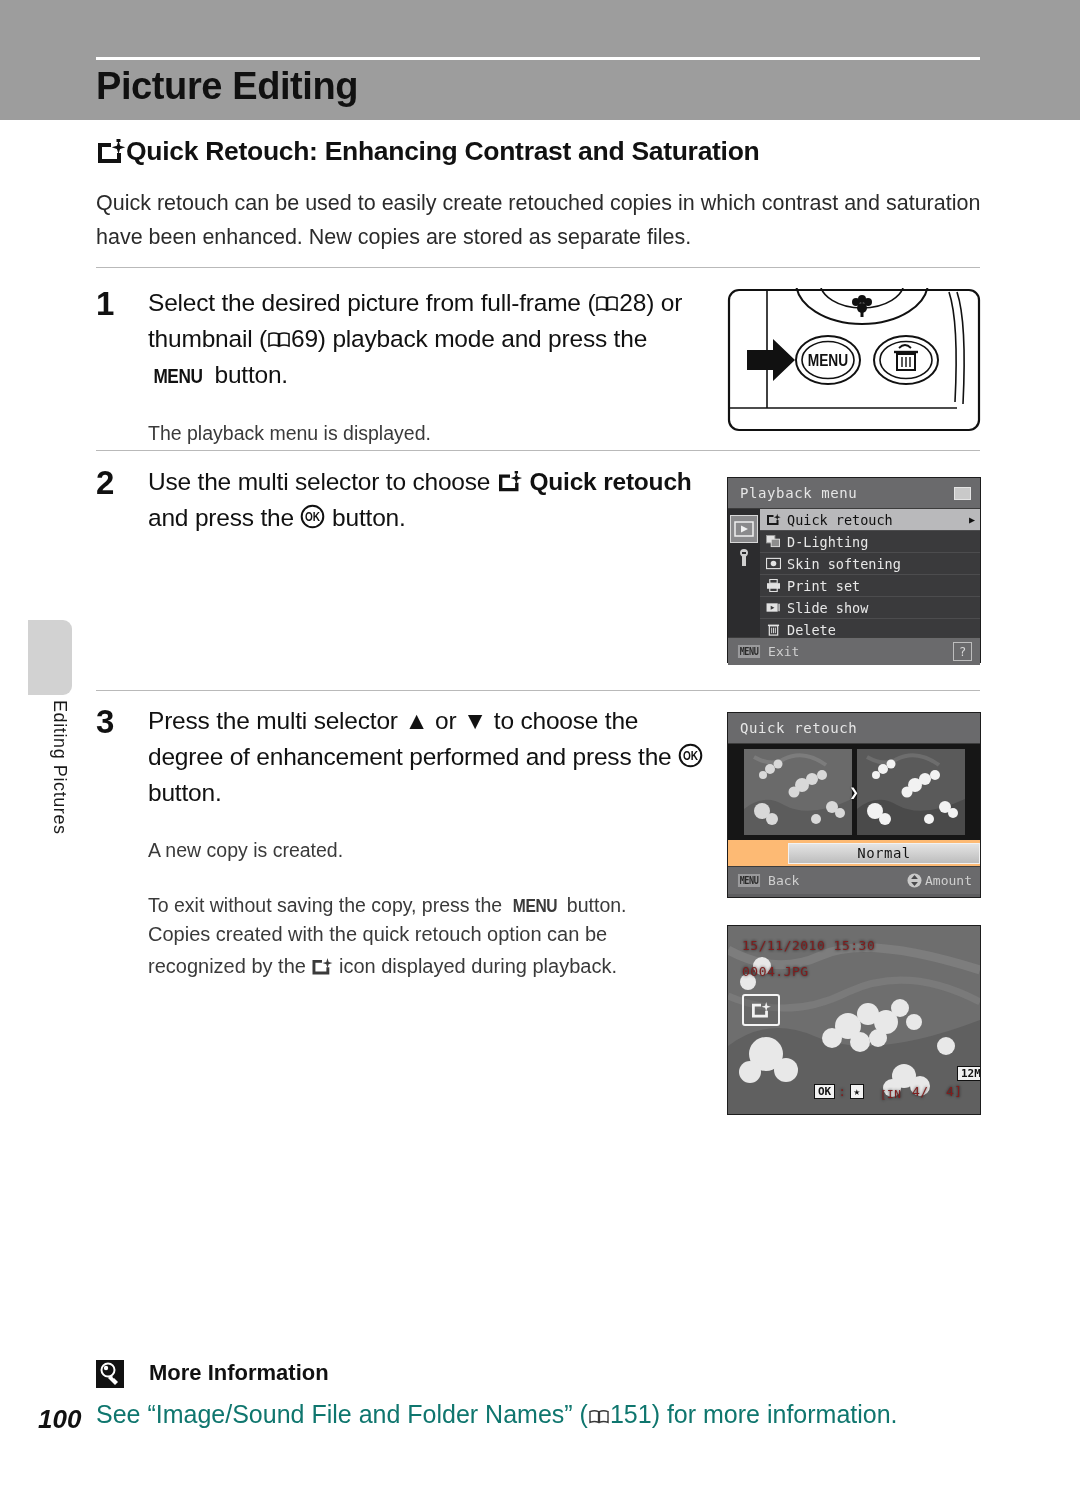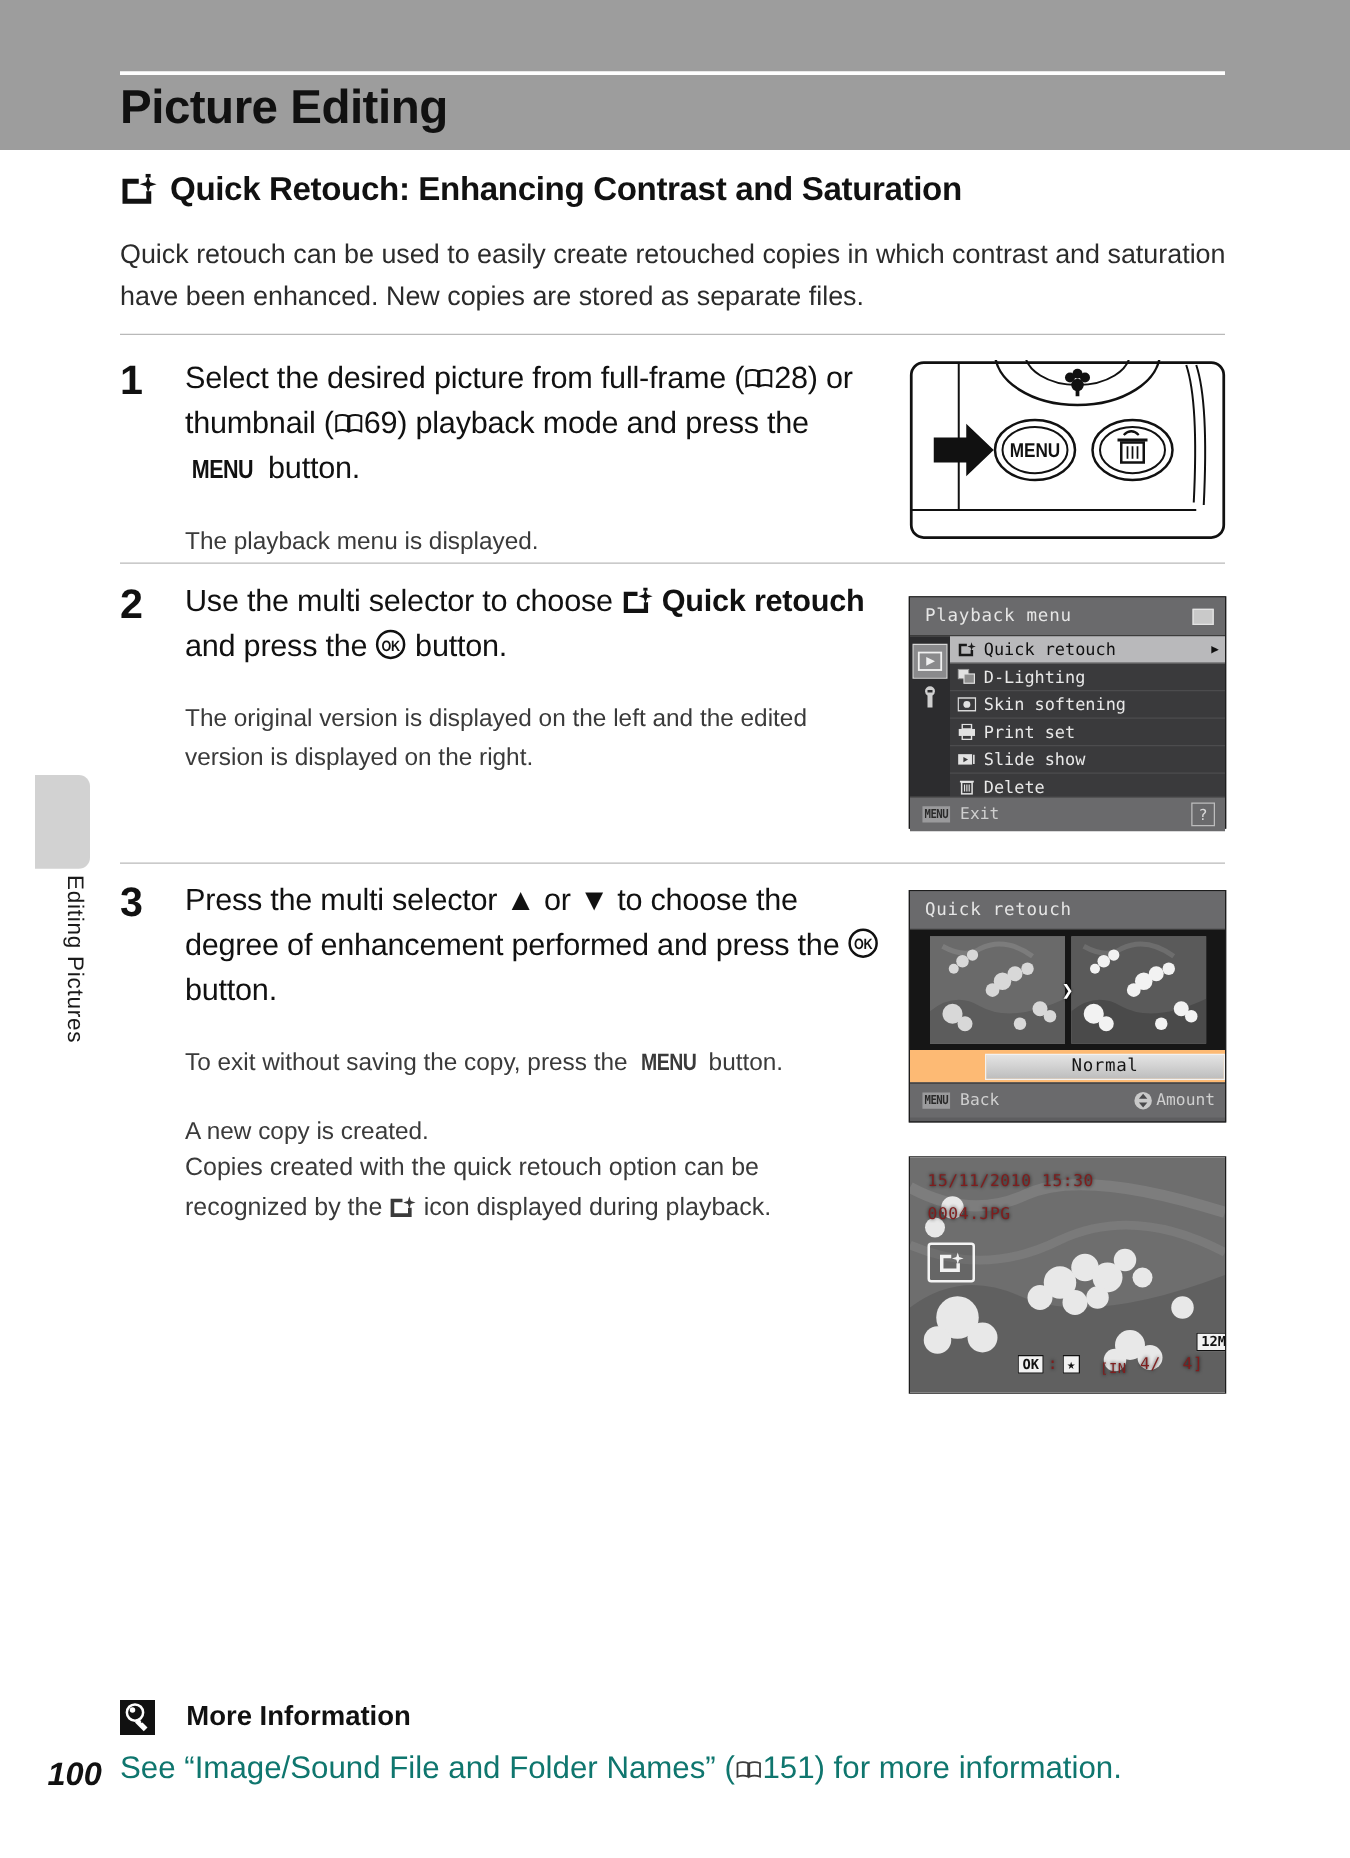--- a/index.html
+++ b/index.html
@@ -29,21 +29,21 @@
     position: absolute; left: 96px; top: 65px;
     font-size: 38px; font-weight: bold;
     letter-spacing: -0.4px;
     color: #111;
   }
 
   
   .section-heading {
     position: absolute; left: 96px; top: 136px;
     width: 890px;
-    display: flex; align-items: center; gap: 10px;
+    display: flex; align-items: center; 
   }
   .section-heading .heading-text {
     font-size: 26.5px; font-weight: bold;
     letter-spacing: -0.3px;
     color: #111;
   }
 
   .intro-para {
     position: absolute; left: 96px; top: 186px;
     width: 890px;
@@ -357,21 +357,20 @@
   <div class="step-head">
     <span>Use the multi selector to choose </span><span class="ico"><svg width="26" height="22" viewBox="0 0 30 26">
           <path d="M2 4 h13 v4 h-9 v12 h15 v-6 h4 v10 H2 Z" fill="#111"></path>
           <path d="M22.5 1.5 l1.6 5.2 5.2 1.6 -5.2 1.6 -1.6 5.2 -1.6 -5.2 -5.2 -1.6 5.2 -1.6 Z" fill="#111"></path>
           <rect x="20.5" y="0" width="4" height="3" fill="#111"></rect>
         </svg></span> <span class="b">Quick retouch</span><span> and press the </span><span class="ico"><svg width="25" height="25" viewBox="0 0 25 25">
           <circle cx="12.5" cy="12.5" r="10.8" fill="none" stroke="#111" stroke-width="2"></circle>
           <text x="12.5" y="17.5" text-anchor="middle" font-family="Liberation Sans, sans-serif" font-size="12" font-weight="bold" fill="#111" transform="scale(0.84 1) translate(2.4 0)">OK</text>
         </svg></span><span> button.</span>
   </div>
-  <div class="step-sub">The original version is displayed on the left and the edited version is displayed on the right.</div>
 </div>
 
 <div class="fig menu-fig lcd">
   <div class="lcd-titlebar">
     <div class="lcd-title">Playback menu</div>
     <span style="position:absolute; right:9px; top:9px; width:15px; height:11px; background:#c9c9c9; border:1px solid #e4e4e4;"></span>
   </div>
   <div class="menu-body">
     <div class="menu-rail">
       <div class="rail-item active">
@@ -465,24 +464,24 @@
 
 <div class="divider" style="top:690px"></div>
 <div class="step-num" style="left:96px; top:703px">3</div>
 <div class="step-body" style="left:148px; top:703px">
   <div class="step-head">
     <span>Press the multi selector </span><span class="b">▲</span><span> or </span><span class="b">▼</span><span> to choose the degree of enhancement performed and press the </span><span class="ico"><svg width="25" height="25" viewBox="0 0 25 25">
           <circle cx="12.5" cy="12.5" r="10.8" fill="none" stroke="#111" stroke-width="2"></circle>
           <text x="12.5" y="17.5" text-anchor="middle" font-family="Liberation Sans, sans-serif" font-size="12" font-weight="bold" fill="#111" transform="scale(0.84 1) translate(2.4 0)">OK</text>
         </svg></span><span> button.</span>
   </div>
+  <div class="step-sub">A new copy is created.</div>
   <div class="step-sub" style="width:600px">
     <span>To exit without saving the copy, press the </span><span class="menu-word" style="font-size:19px">MENU</span><span> button.</span>
   </div>
-  <div class="step-sub">A new copy is created.</div>
 </div>
 
 <div class="fig qr-fig lcd">
   <div class="lcd-titlebar">
     <div class="lcd-title">Quick retouch</div>
   </div>
   <div class="qr-images">
     <div class="thumb">
       <svg width="108" height="86" viewBox="0 0 108 86" preserveAspectRatio="none">
         <rect width="108" height="86" fill="#6f6f6f"></rect>

